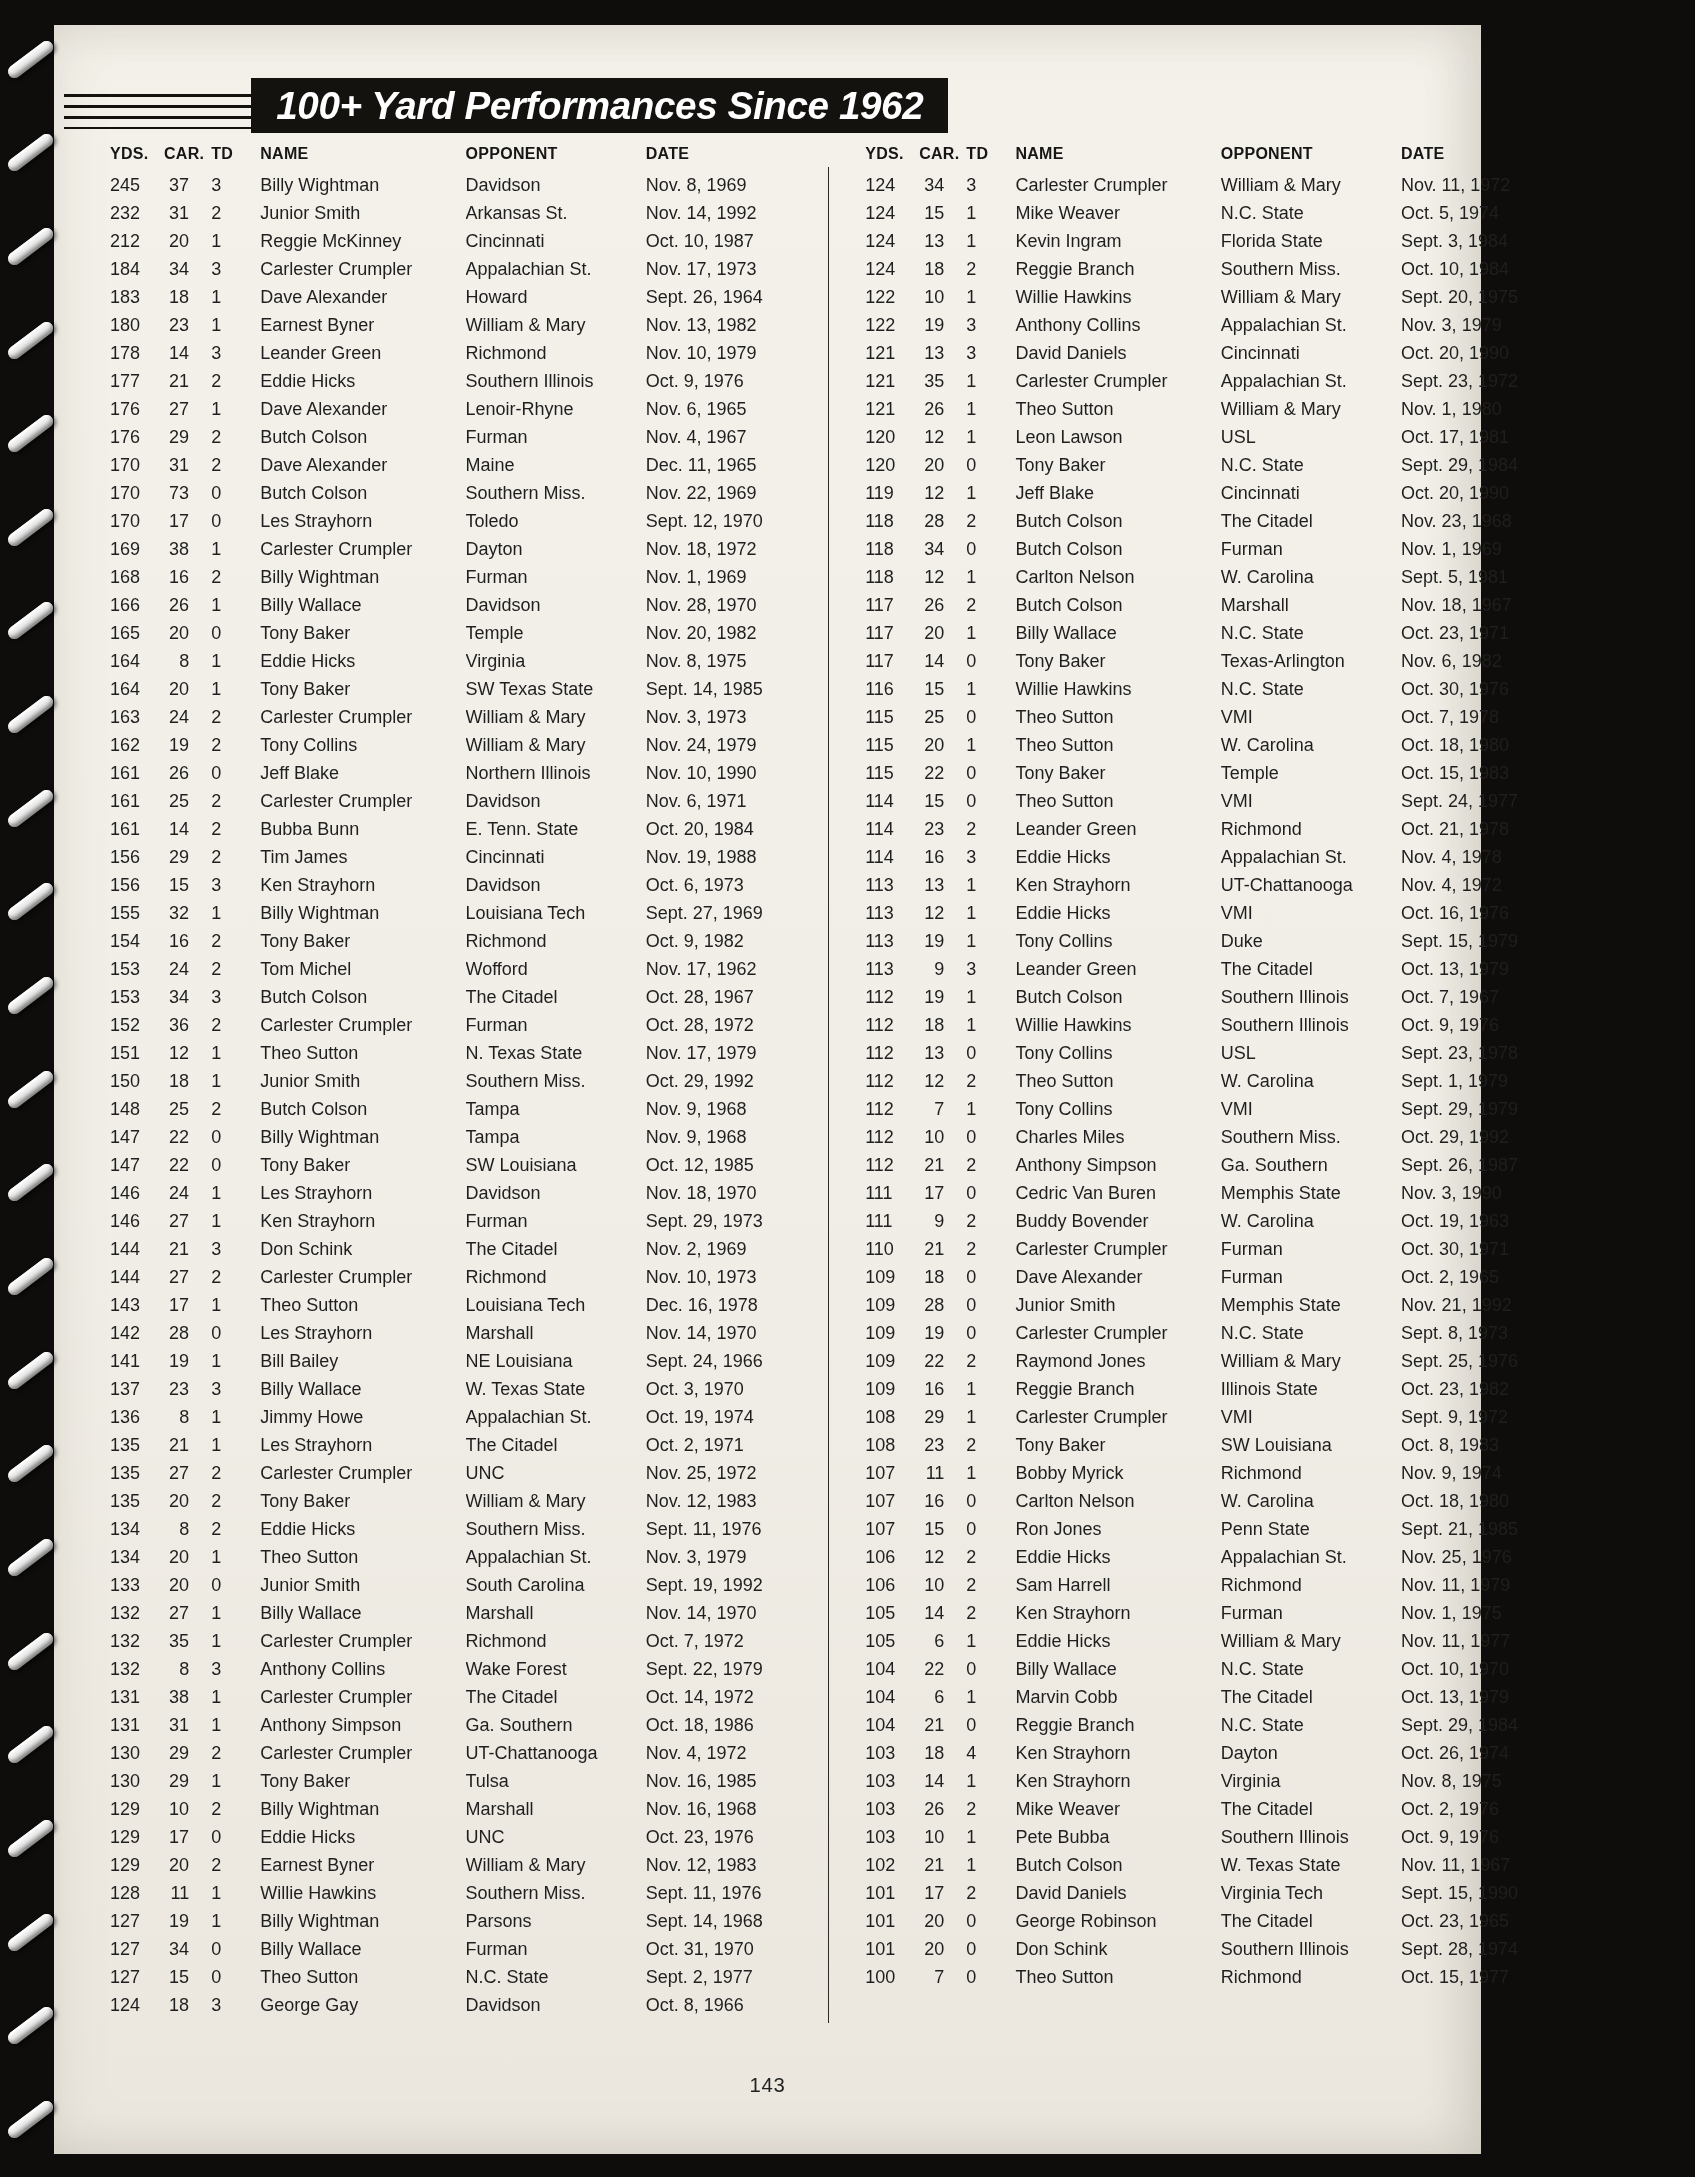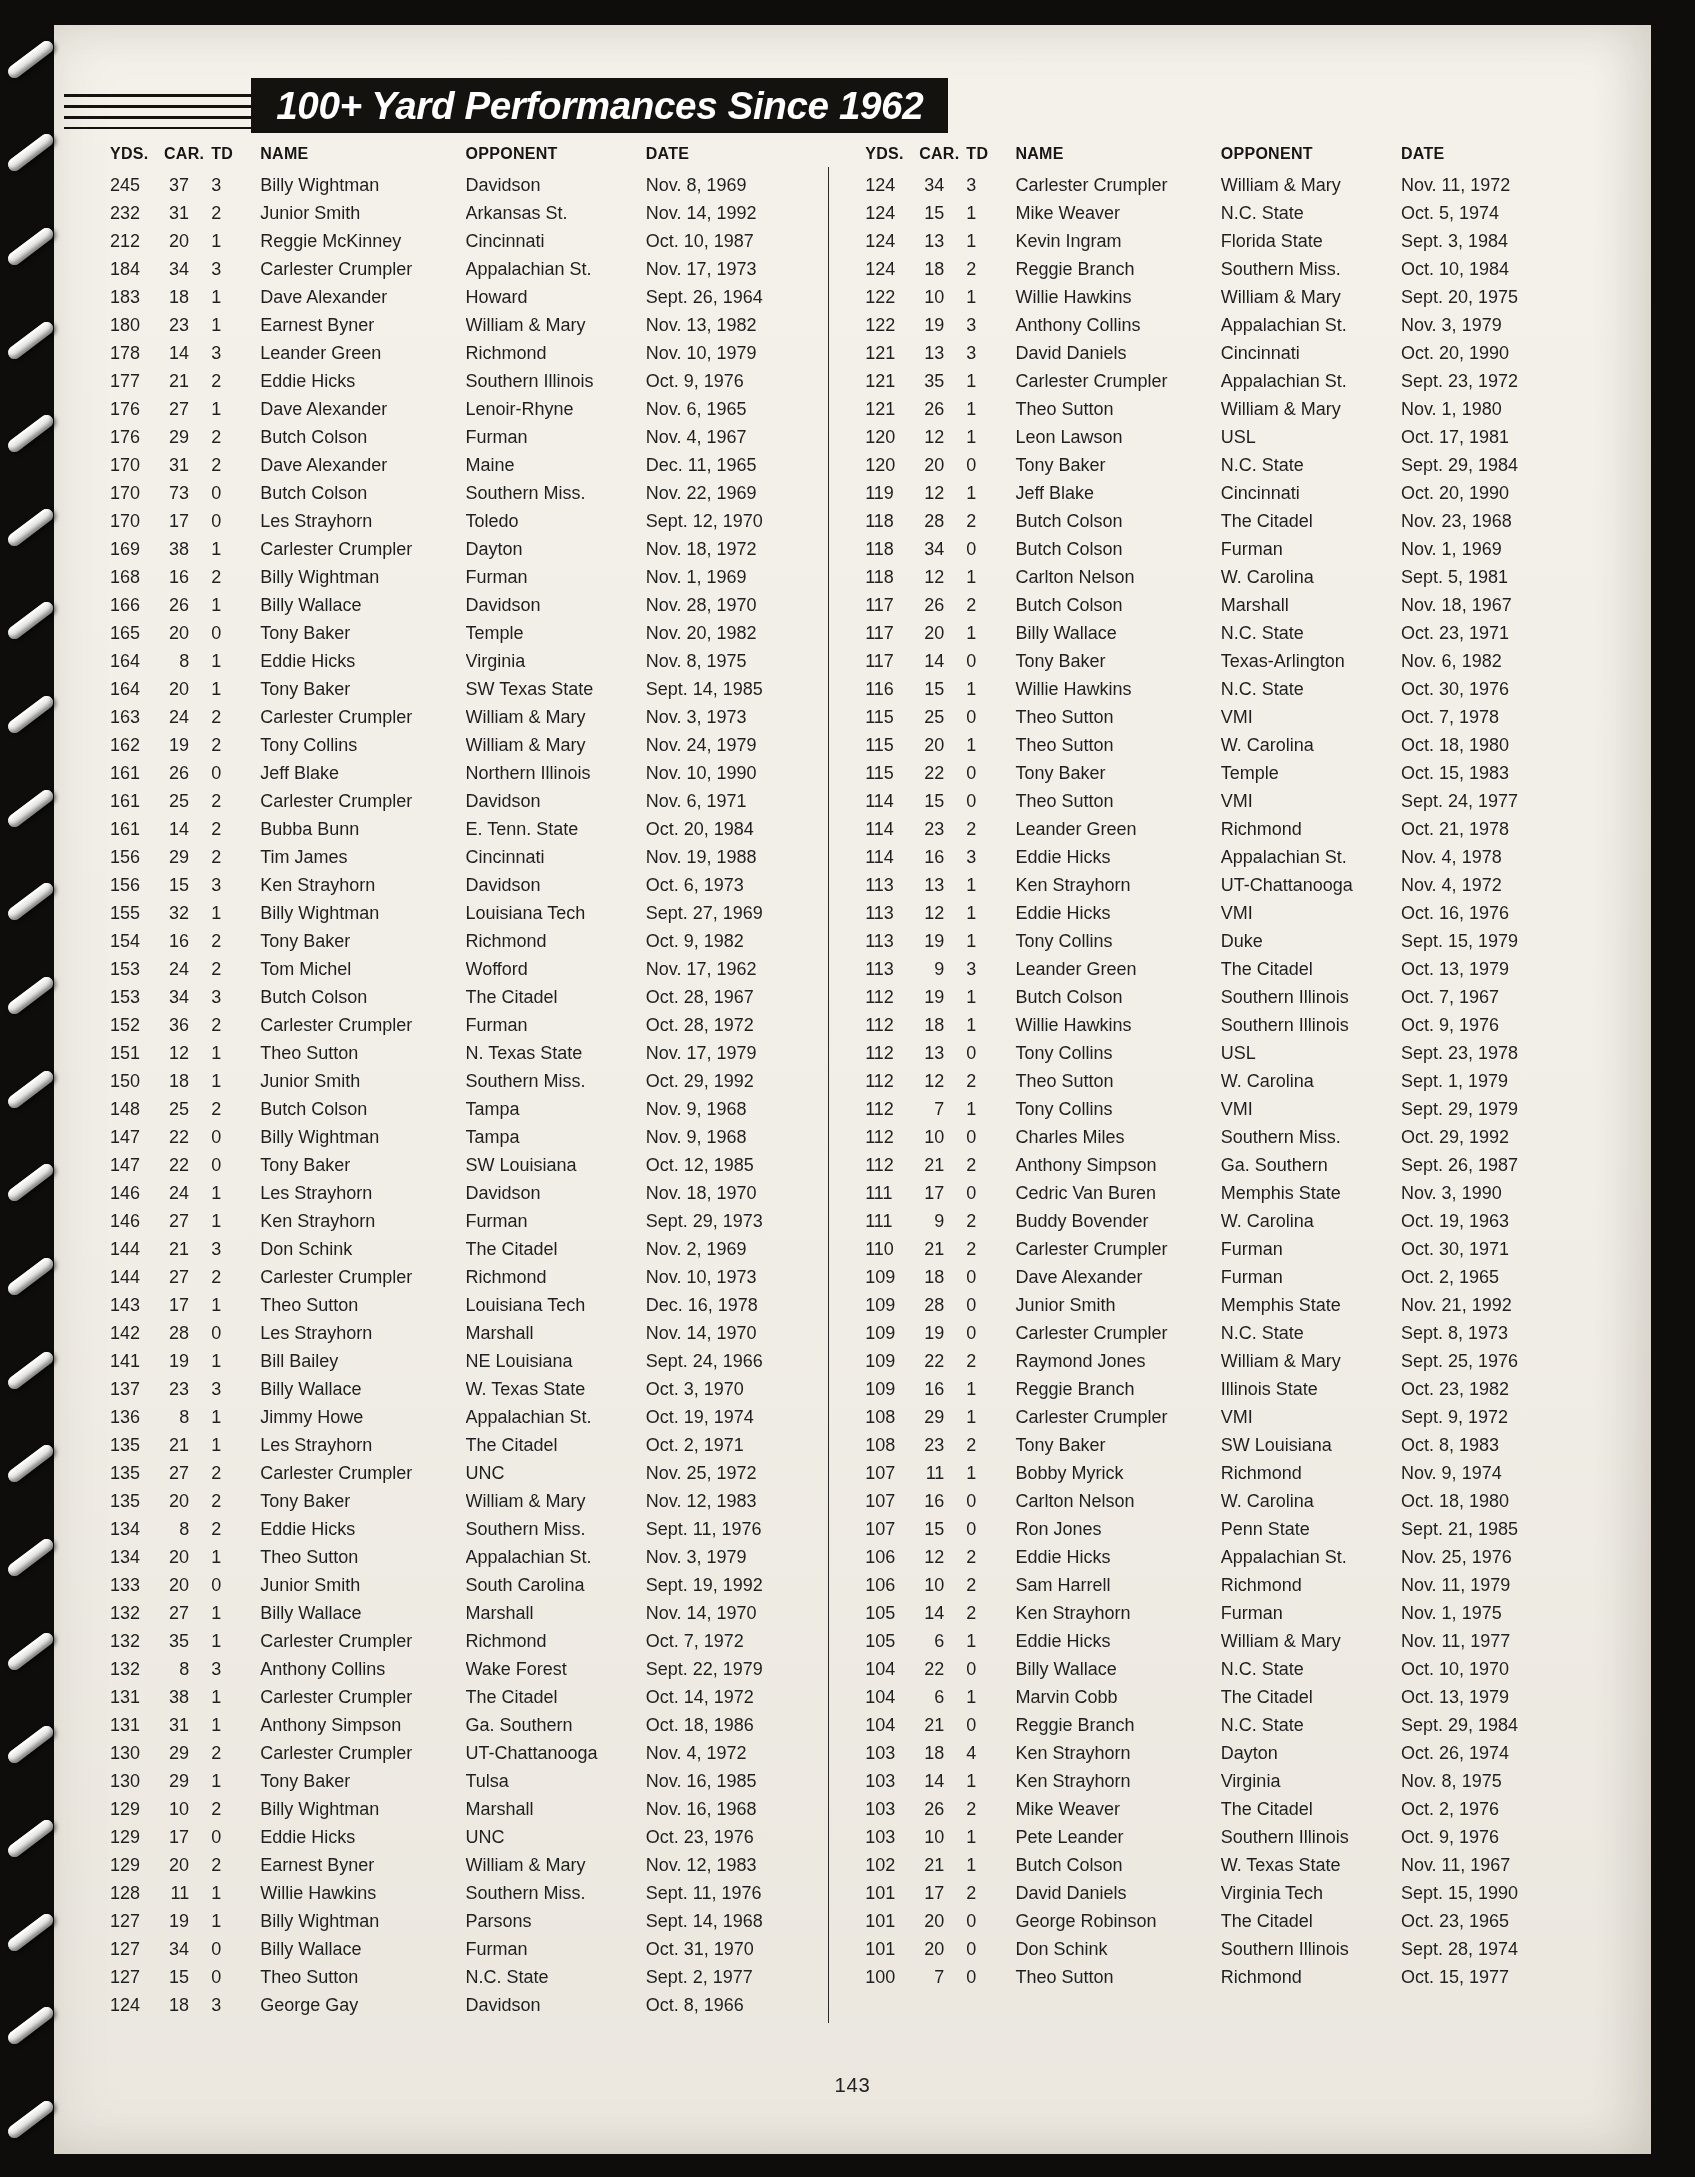--- a/index.html
+++ b/index.html
@@ -6,21 +6,21 @@
   html,body { width:1696px; height:2177px; }
   body {
     position:relative;
     background: var(--background, #0e0d0b);
     font-family:"Liberation Sans", sans-serif;
     overflow:hidden;
   }
   .paper {
     position:absolute;
     left:54px; top:25.4px;
-    width:1597px; height:2129px;
+    width:1427px; height:2129px;
     background: linear-gradient(180deg, #f4f1ea 0%, var(--paper,#f1eee7) 55%, #ebe7df 100%);
     box-shadow: inset 0 0 59px rgba(120,110,90,0.14), inset -20.3px 0 42px rgba(70,62,50,0.10);
     z-index:1;
   }
   .spiral-strip {
     position:absolute;
     left:0; top:0; width:73px; height:2177px;
     z-index:3;
   }
   .coil {
@@ -1145,21 +1145,21 @@
             <td class="c1">26</td>
             <td class="c2">2</td>
             <td class="c3">Mike Weaver</td>
             <td class="c4">The Citadel</td>
             <td class="c5">Oct. 2, 1976</td>
           </tr>
           <tr>
             <td class="c0">103</td>
             <td class="c1">10</td>
             <td class="c2">1</td>
-            <td class="c3">Pete Leander</td>
+            <td class="c3">Pete Bubba</td>
             <td class="c4">Southern Illinois</td>
             <td class="c5">Oct. 9, 1976</td>
           </tr>
           <tr>
             <td class="c0">102</td>
             <td class="c1">21</td>
             <td class="c2">1</td>
             <td class="c3">Butch Colson</td>
             <td class="c4">W. Texas State</td>
             <td class="c5">Nov. 11, 1967</td>

